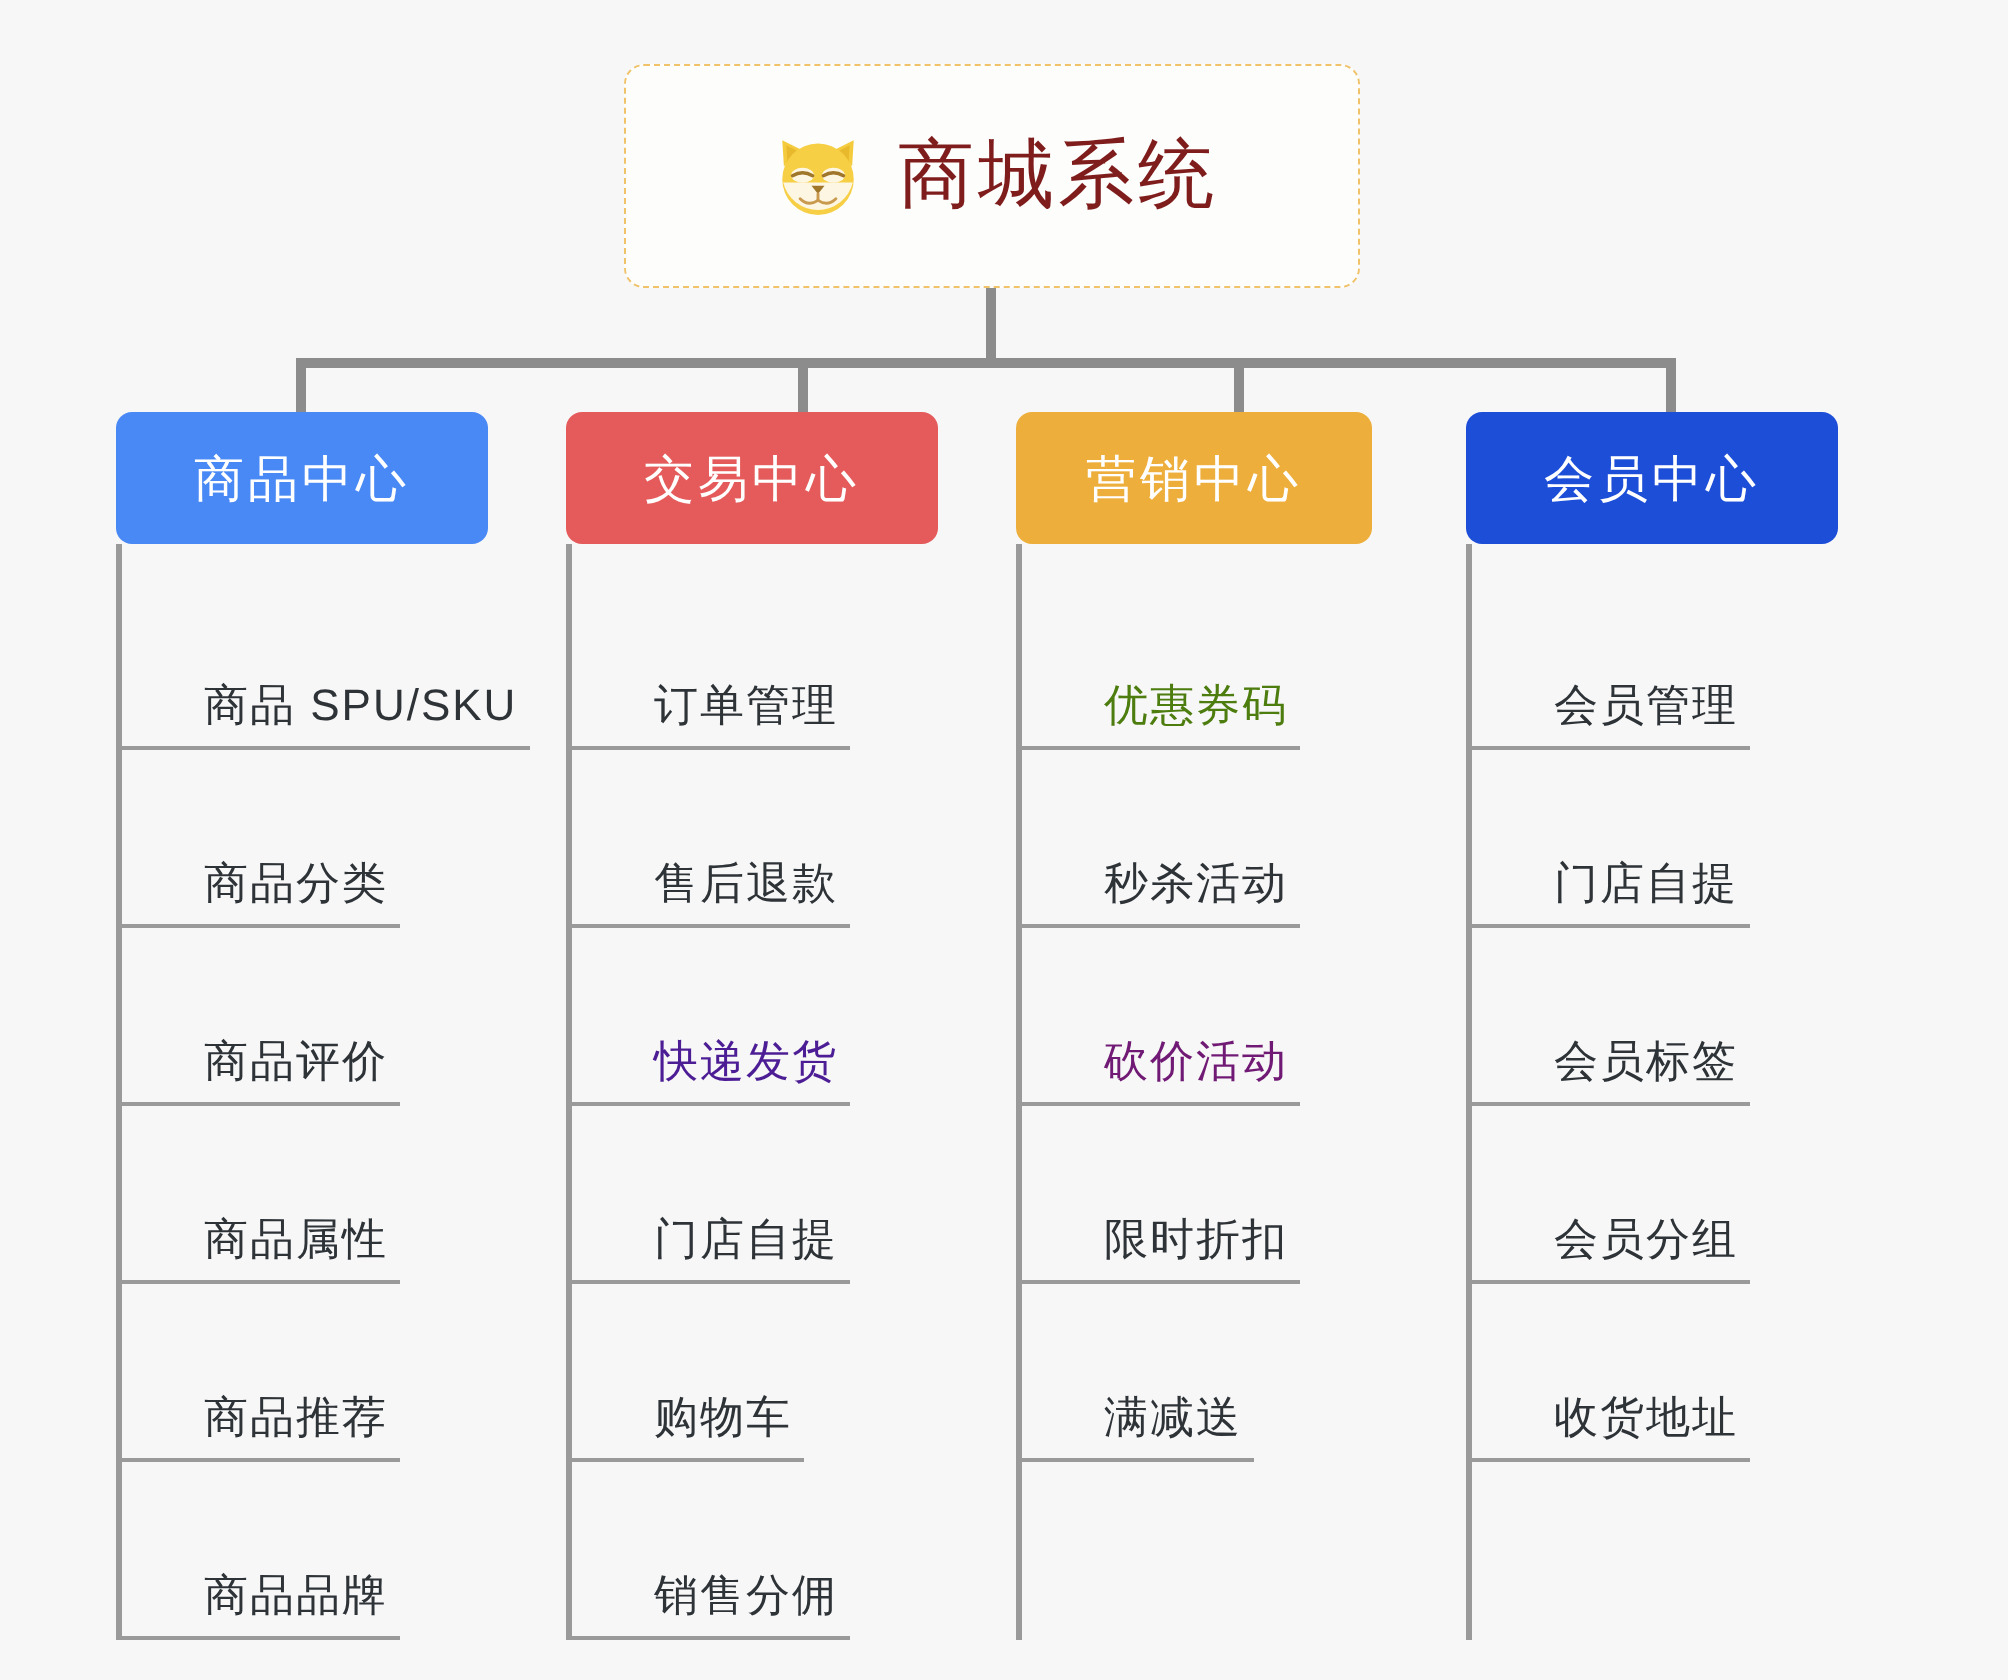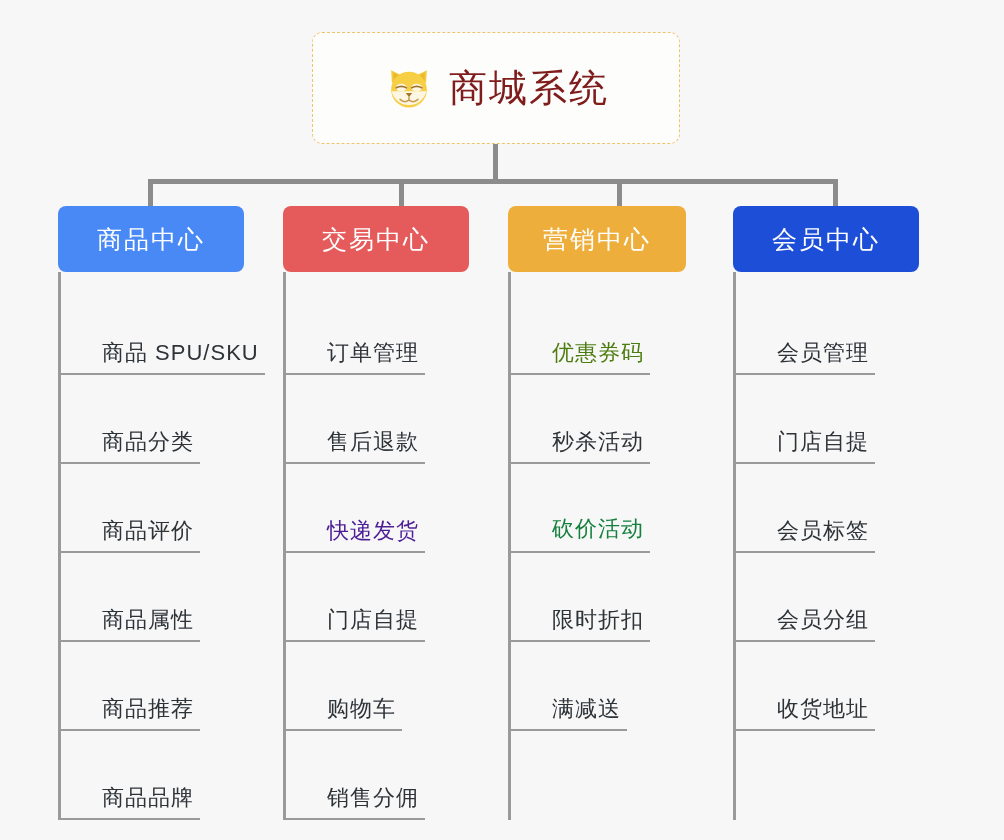--- a/index.html
+++ b/index.html
@@ -230,21 +230,21 @@
         <div class="leaf-trunk" style="height: 548px; background: rgb(154, 154, 154);"></div>
         <div class="leaf">
           <span class="leaf-label" style="color: #4d7c0f;">优惠券码</span>
           <div class="leaf-underline" style="width: 142px; background: rgb(154, 154, 154);"></div>
         </div>
         <div class="leaf">
           <span class="leaf-label" style="color: rgb(46, 51, 56);">秒杀活动</span>
           <div class="leaf-underline" style="width: 142px; background: rgb(154, 154, 154);"></div>
         </div>
         <div class="leaf">
-          <span class="leaf-label" style="color: #15803d; font-family: Liberation Mono, monospace;">砍价活动</span>
+          <span class="leaf-label" style="color: #701a75;">砍价活动</span>
           <div class="leaf-underline" style="width: 142px; background: rgb(154, 154, 154);"></div>
         </div>
         <div class="leaf">
           <span class="leaf-label" style="color: rgb(46, 51, 56);">限时折扣</span>
           <div class="leaf-underline" style="width: 142px; background: rgb(154, 154, 154);"></div>
         </div>
         <div class="leaf">
           <span class="leaf-label" style="color: rgb(46, 51, 56);">满减送</span>
           <div class="leaf-underline" style="width: 119px; background: rgb(154, 154, 154);"></div>
         </div>

